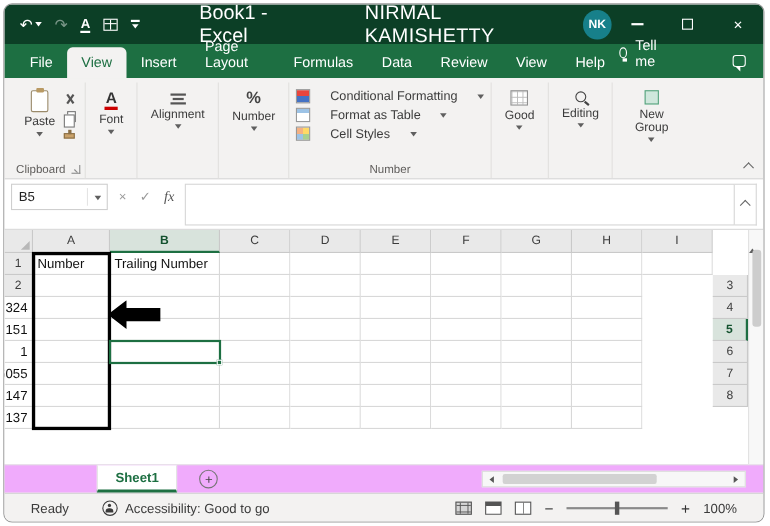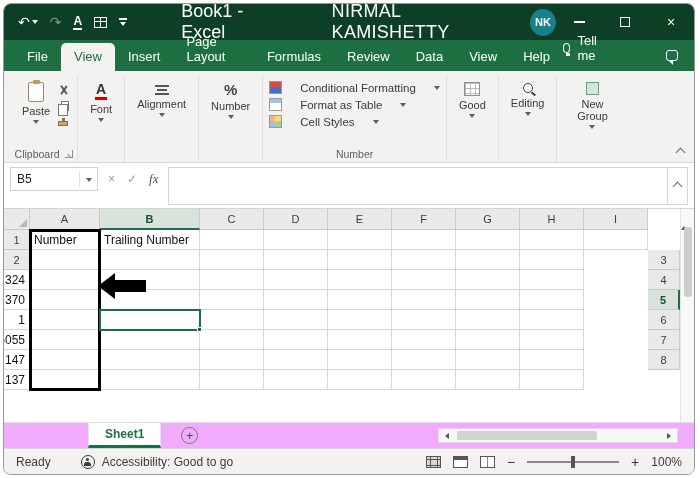--- a/index.html
+++ b/index.html
@@ -111,21 +111,21 @@
   .tabsrow { height:26px; display:flex; align-items:stretch; background:#f0abfc; border-top:1px solid #e0e0e0; flex:0 0 auto; }
   .tabs-spacer { width:84px; }
   .stab { display:flex; align-items:center; padding:0 16px; font-size:12px; font-weight:bold; color:#1d6f42; background:#fff; border-bottom:3px solid #1d6f42; border-left:1px solid #e4e4e4; border-right:1px solid #e4e4e4; }
   .addsheet { width:17px; height:17px; border-radius:50%; border:1px solid #767676; color:#444; display:flex; align-items:center; justify-content:center; font-size:12px; align-self:center; margin-left:20px; line-height:1; }
   .hscroll { margin-left:auto; margin-right:16px; align-self:center; display:flex; align-items:center; width:240px; height:15px; background:#f7f7f7; border:1px solid #dcdcdc; }
   .hs-btn { width:16px; height:100%; display:flex; align-items:center; justify-content:center; }
   .hs-track { flex:1; height:100%; position:relative; }
   .hs-thumb { position:absolute; left:2px; top:2px; bottom:2px; width:140px; background:#d2d2d2; border-radius:2px; }
 
   
-  .status { height:26px; background:#f3f2f1; border-top:1px solid #d4d4d4; display:flex; align-items:center; font-size:12px; color:#3b3b3b; padding:0 12px; flex:0 0 auto; }
+  .status { height:26px; background:#f3f2f1; border-top:1px solid #d4d4d4; display:flex; align-items:center; font-size:12px; color:#3b3b3b; padding:0 24px; flex:0 0 auto; }
   .acc { display:flex; align-items:center; gap:7px; margin-left:30px;text-align:right; }
   .acc-ic { width:14px; height:14px; border:1.3px solid #3b3b3b; border-radius:50%; position:relative; }
   .acc-ic::before { content:""; position:absolute; left:4px; top:2px; width:3.4px; height:3.4px; border-radius:50%; background:#3b3b3b; }
   .acc-ic::after { content:""; position:absolute; left:2.6px; top:6.4px; width:6.4px; height:4px; border-radius:3px 3px 0 0; background:#3b3b3b; }
   .sright { margin-left:auto; display:flex; align-items:center; gap:12px; }
   .view-ic { width:15px; height:12px; border:1px solid #555; background:#fff; }
   .view-ic.sel { background:#d6d6d6; }
   .view-ic.grid4 { background-image:linear-gradient(#555 1px, transparent 1px), linear-gradient(90deg,#555 1px, transparent 1px); background-position:center; background-size:7px 6px; }
   .view-ic.layout { border-top:4px solid #555; }
   .view-ic.break { background-image:linear-gradient(90deg, transparent 6px, #888 6px, #888 7px, transparent 7px); }
@@ -169,22 +169,22 @@
         </div>
     </div>
   </div>
 
   <div class="menubar">
     <div class="mtab">File</div>
     <div class="mtab active">View</div>
     <div class="mtab">Insert</div>
     <div class="mtab">Page Layout</div>
     <div class="mtab">Formulas</div>
+    <div class="mtab">Data</div>
     <div class="mtab">Review</div>
-    <div class="mtab">Data</div>
     <div class="mtab">View</div>
     <div class="mtab">Help</div>
     <div class="tellme">
       <span class="bulb"></span>
       <span>Tell me</span>
     </div>
     <div class="comment"></div>
   </div>
 
   <div class="ribbon">
@@ -346,21 +346,21 @@
       <div class="c"></div>
         <div class="c"></div>
         <div class="c"></div>
         <div class="c"></div>
         <div class="c"></div>
         <div class="c"></div>
         <div class="c"></div>
         <div class="blank"></div>
 
       <div class="h">4</div>
-      <div class="c num">370</div>
+      <div class="c num">151</div>
       <div class="c"></div>
       <div class="c"></div>
         <div class="c"></div>
         <div class="c"></div>
         <div class="c"></div>
         <div class="c"></div>
         <div class="c"></div>
         <div class="c"></div>
         <div class="blank"></div>
 

